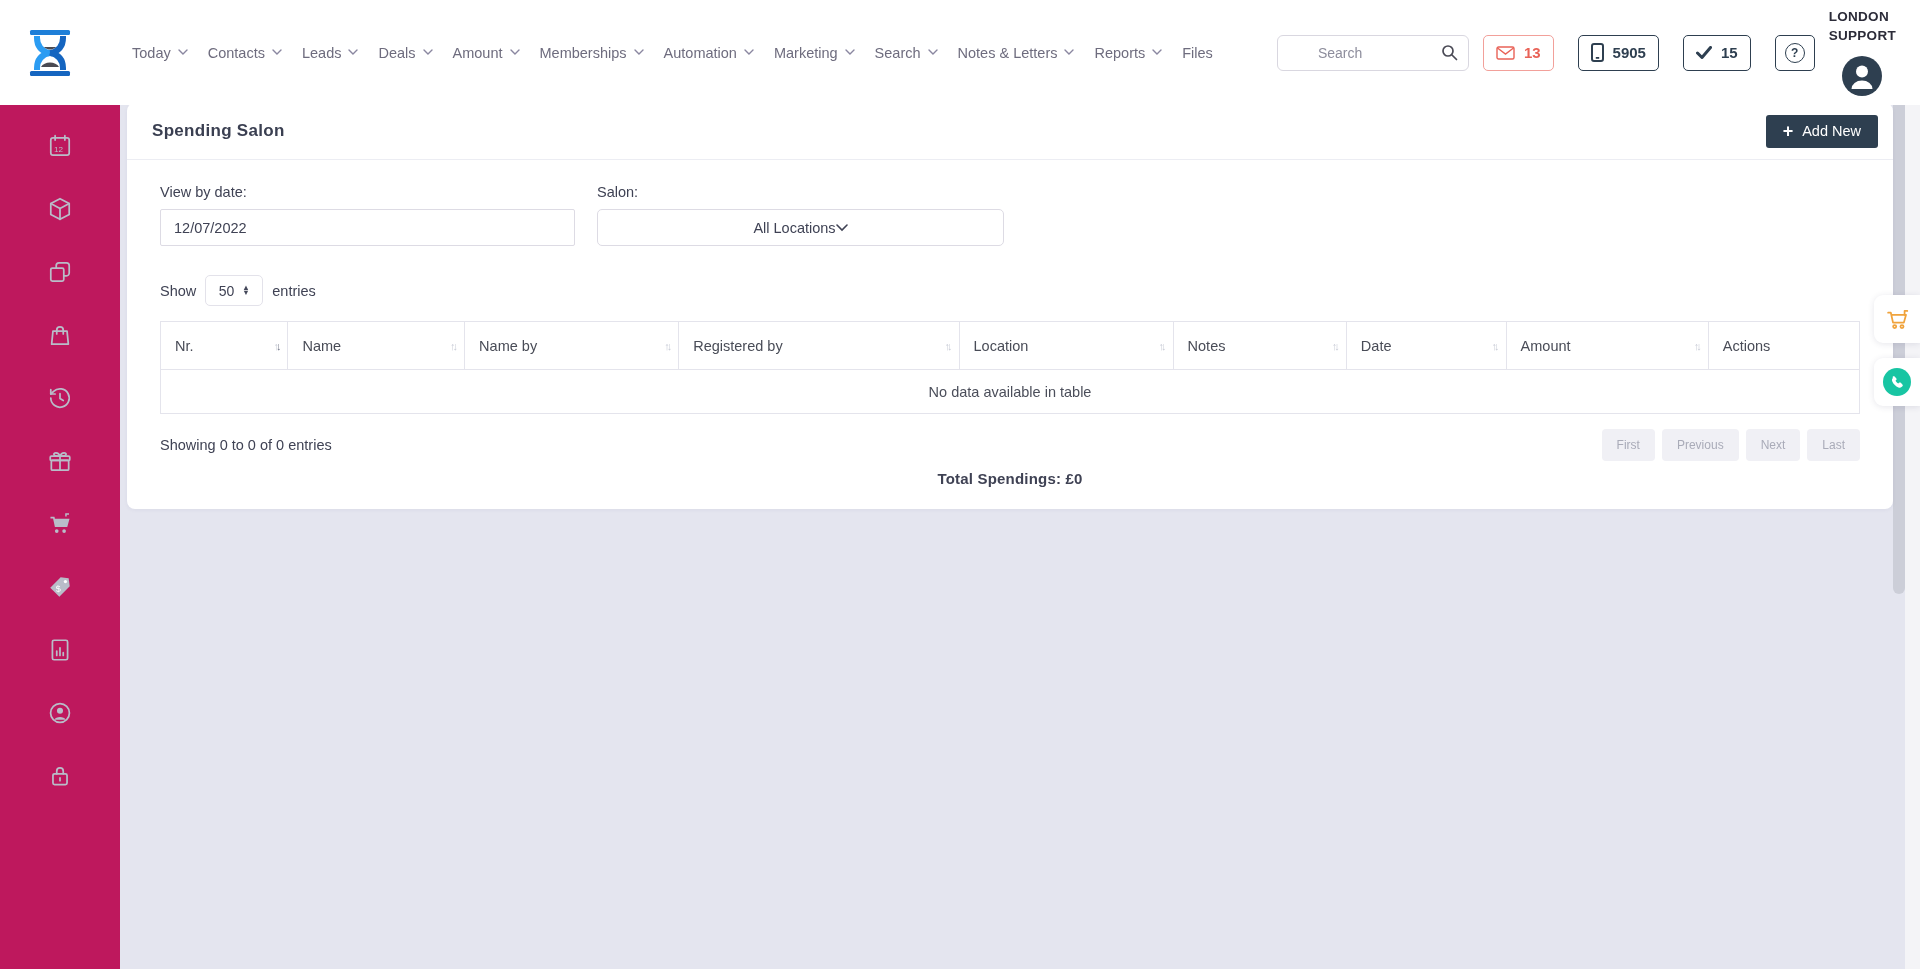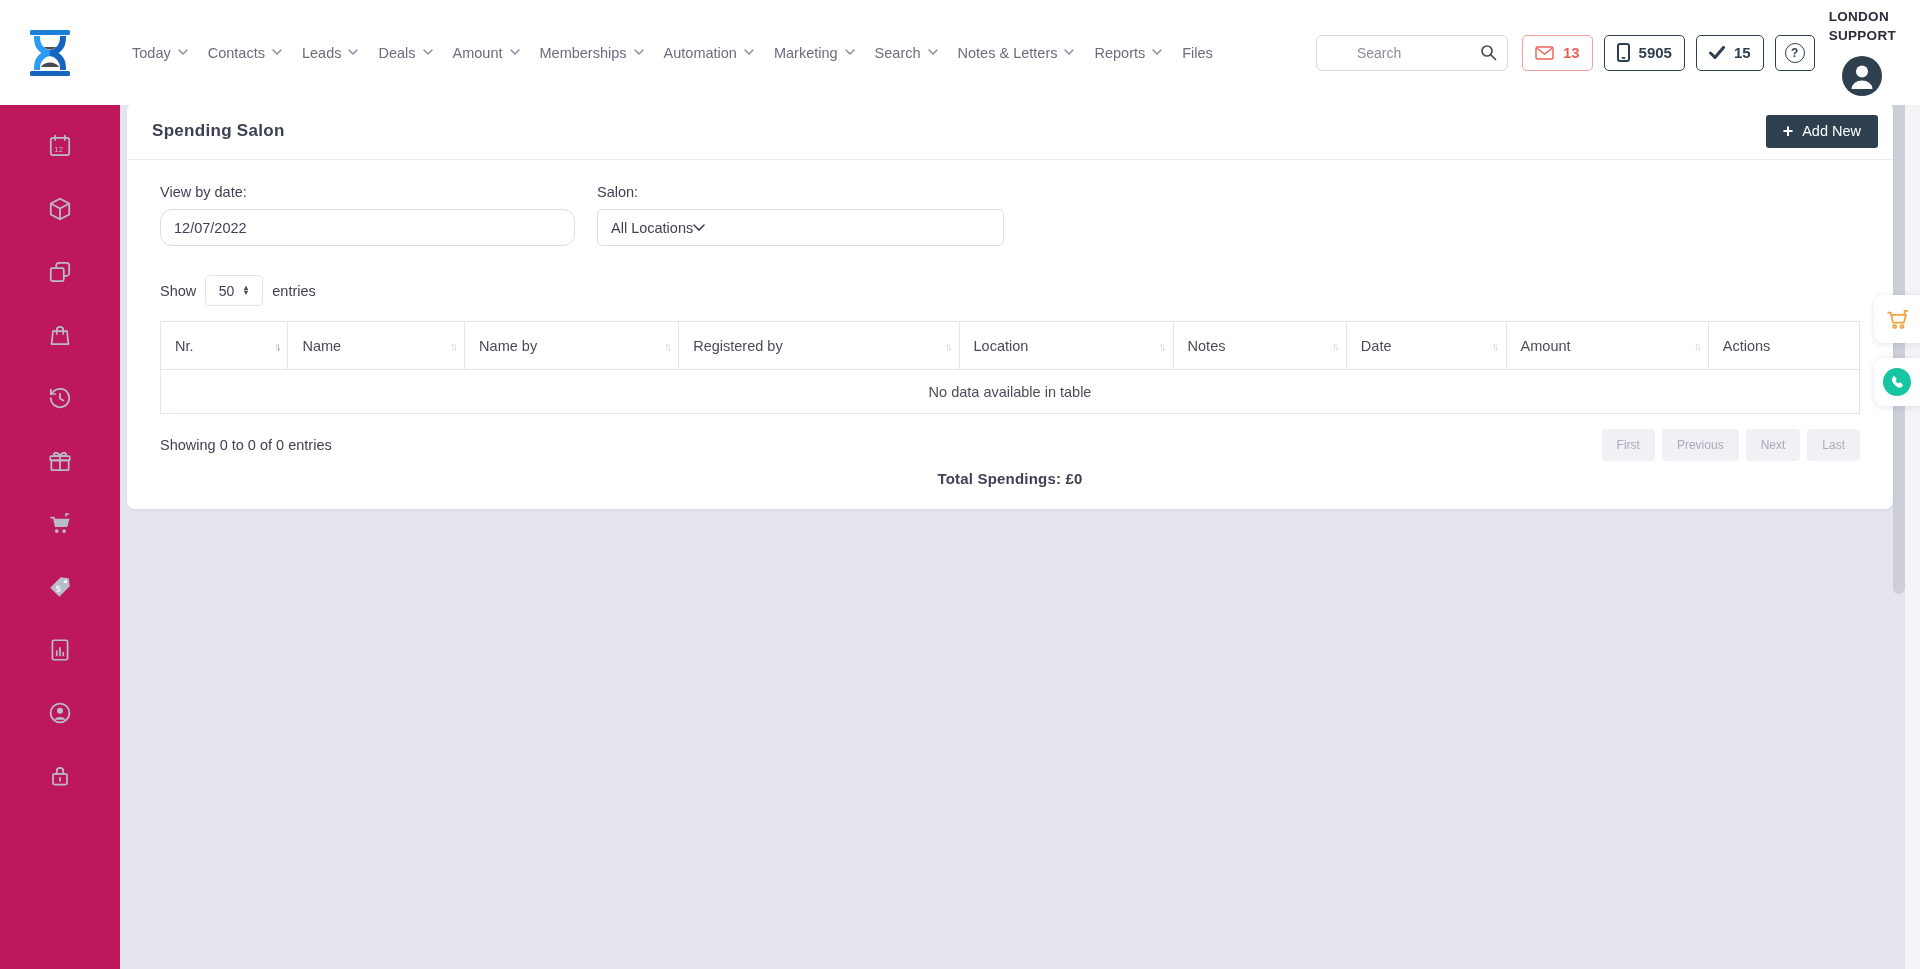--- a/index.html
+++ b/index.html
@@ -14,21 +14,21 @@
   .main-nav { display:flex; align-items:center; gap:20px; font-size:14.5px; color:#6e6c7e; }
   .nav-item { display:flex; align-items:center; gap:7px; cursor:pointer; }
   .nav-item svg { flex:0 0 auto; }
 
   .search-box { margin-left:auto; width:192px; height:36px; border:1px solid #d9d7e0; border-radius:6px;
                 display:flex; align-items:center; padding:0 10px 0 14px; gap:8px; background:#fff; }
   .search-box input { border:none; outline:none; flex:1; min-width:0; font-size:14px; color:#3f4254;
                       font-family:"Liberation Sans", sans-serif; background:transparent;margin-left:26px; }
   .search-box input::placeholder { color:#8d8d9c; }
 
-  .badges { display:flex; gap:11px; margin-left:14px; }
+  .badges { display:flex; gap:24px; margin-left:14px; }
   .badge { height:36px; min-width:62px; padding:0 12px; border:1.5px solid #2e3f50; border-radius:5px;
            display:flex; align-items:center; justify-content:center; gap:9px; font-size:15px;
            font-weight:bold; color:#2e3f50; background:#fff; cursor:pointer; }
   .badge.red { border-color:#f2a09a; color:#e96257; }
   .badge.help { min-width:36px; padding:0 9px; }
   .q-circle { width:20px; height:20px; border:1.5px solid #2e3f50; border-radius:50%;
               display:flex; align-items:center; justify-content:center; font-size:12px; font-weight:bold; }
 
   .user { display:flex; align-items:center; gap:10px; margin-left:14px;flex-direction:column; }
   .user-name { font-size:13.5px; font-weight:600; color:#2c2c39; line-height:1.35; letter-spacing:.3px; }
@@ -49,25 +49,25 @@
                  padding:0 15px 0 25px; border-bottom:1px solid #ecedf3; }
   .card-title { font-size:17px; color:#3a3f51; letter-spacing:.3px; }
   .btn-add { background:#2e3f50; color:#fff; border:none; border-radius:3px; height:33px; padding:0 17px;
              font-size:14.5px; display:flex; align-items:center; gap:9px; cursor:pointer;
              font-family:"Liberation Sans", sans-serif; }
   .btn-add .plus { font-size:18px; font-weight:bold; line-height:1; }
 
   .card-body { padding:24px 33px 22px; }
   .filters { display:flex; gap:22px; }
   .fgroup label { display:block; font-size:14.5px; color:#3f4254; margin-bottom:9px; }
-  .finput { width:415px; height:37px; border:1px solid #dddbe4; border-radius:12px; padding:0 13px;
+  .finput { width:415px; height:37px; border:1px solid #dddbe4; border-radius:2px; padding:0 13px;
             font-size:14.5px; color:#3f4254; background:#fff; font-family:"Liberation Sans", sans-serif; outline:none; }
   .fselect { width:407px; height:37px; border:1px solid #dddbe4; border-radius:5px; padding:0 13px;
              font-size:14.5px; color:#3f4254; background:#fff; display:flex; align-items:center;
-             justify-content:flex-start; cursor:pointer; }
+             justify-content:center; cursor:pointer; }
 
   .show-row { margin-top:29px; display:flex; align-items:center; gap:9px; font-size:14.5px; color:#3f4254; }
   .len-select { width:58px; height:31px; border:1px solid #e3e2ea; border-radius:5px; display:flex;
                 align-items:center; justify-content:center; gap:8px; cursor:pointer; font-size:14px; color:#3f4254; }
   .spin { display:flex; flex-direction:column; font-size:7.5px; line-height:4.6px; color:#44485a; }
 
   table.grid { width:100%; border-collapse:collapse; table-layout:fixed; margin-top:15px; }
   table.grid th { border:1px solid #e4e4ec; height:48px; text-align:left; padding:0 26px 0 14px;
                   font-size:14.5px; font-weight:400; color:#494c57; position:relative; overflow:hidden; }
   table.grid td.empty { border:1px solid #e4e4ec; border-top:none; height:44px; text-align:center;

